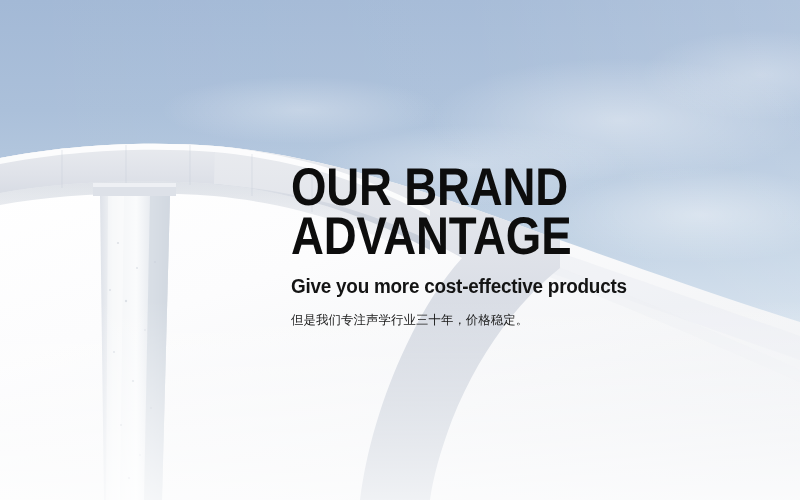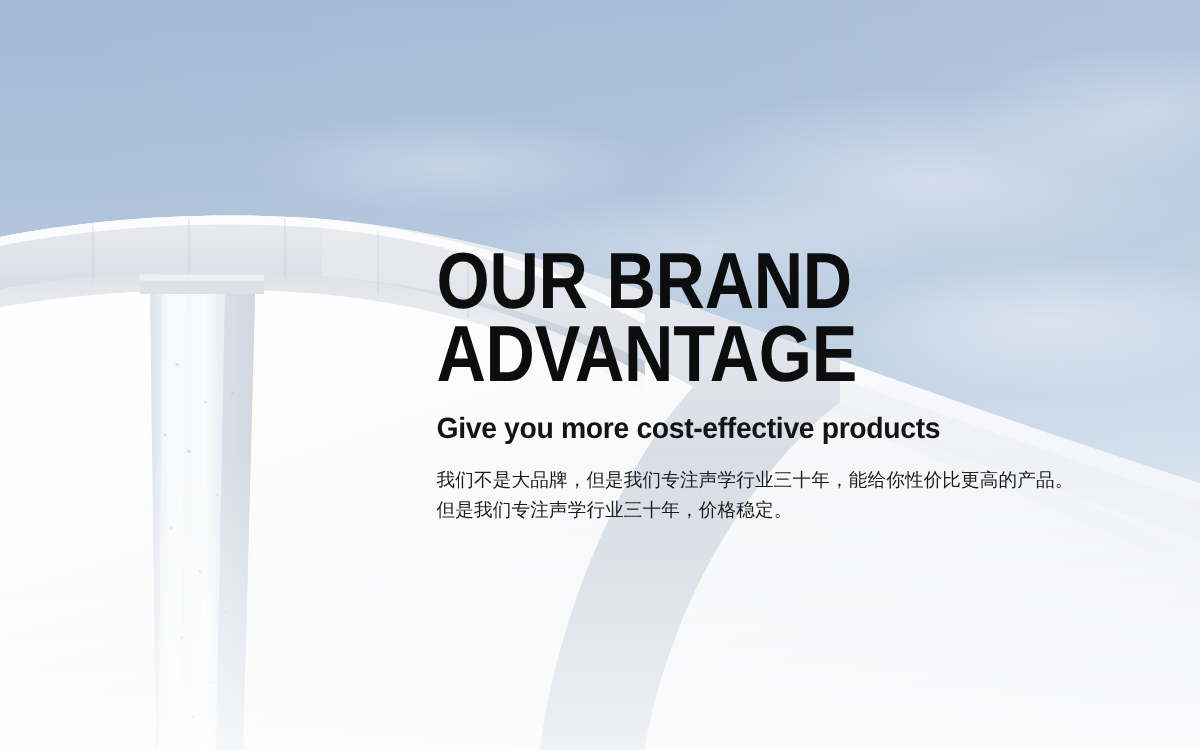--- a/index.html
+++ b/index.html
@@ -238,19 +238,18 @@
   </div>
 
   <div class="copy">
 
     <h1 class="headline">OUR BRAND
 ADVANTAGE</h1>
 
     <p class="subhead">Give you more cost-effective products</p>
 
     <ul class="body-copy">
-      <li>我们不是大品牌，但是我们专注声学行业三十年，能给你性价比更高的产品。</li>
       <li>但是我们专注声学行业三十年，价格稳定。</li>
     </ul>
 
   </div>
 
 </div>
 
 </body></html>

